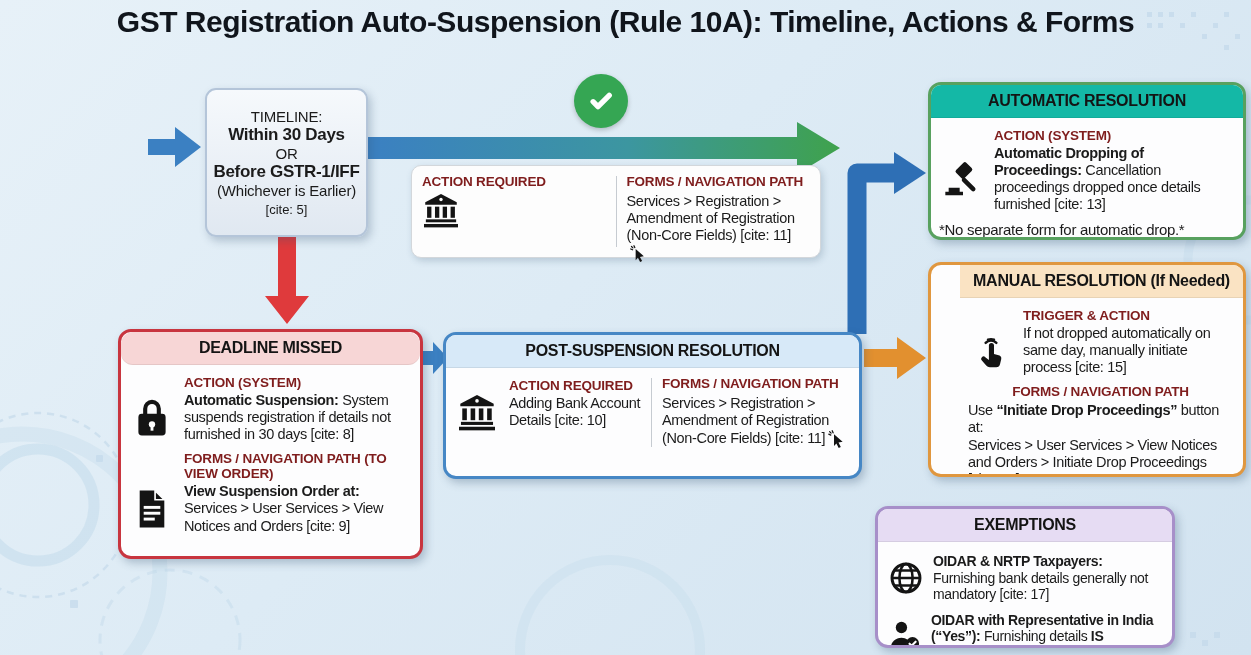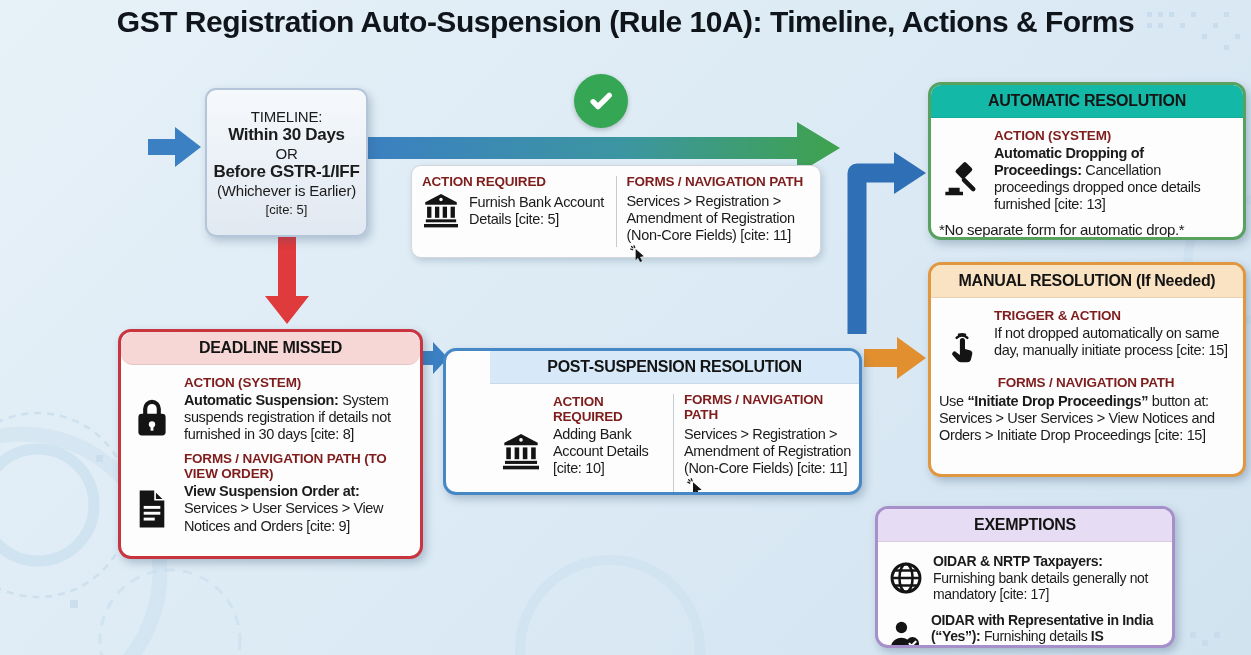--- a/index.html
+++ b/index.html
@@ -67,22 +67,22 @@
   }
   .pbody { padding:8px 8px 8px 6px; }
   .green  { border:3px solid #58a15f; } .green  .phead { background:#14b8a6; }
   .red    { border:3px solid #c8353f; } .red    .phead { background:#f7d6d6;border-radius:12px; }
   .blue   { border:3px solid #4687c5; } .blue   .phead { background:#d7e9f8; }
   .orange { border:3px solid #e0973f; } .orange .phead { background:#fae3c3; }
   .purple { border:3px solid #a78fc9; } .purple .phead { background:#e6dcf3; }
 
   .auto     { left:928px; top:82px;  width:318px; height:158px; }
   .deadline { left:118px; top:329px; width:305px; height:230px; }
-  .post     { left:443px; top:348px; width:419px; height:147px;padding-left:44px; }
-  .manual   { left:928px; top:262px; width:318px; height:215px; }
+  .post     { left:443px; top:332px; width:419px; height:147px; }
+  .manual   { left:928px; top:262px; width:318px; height:215px;padding-left:29px; }
   .exempt   { left:875px; top:506px; width:300px; height:142px; }
 
   .entry { display:grid; grid-template-columns:50px 1fr; column-gap:7px; margin:2px 0 8px; }
   .entry .shead { grid-column:2; margin-bottom:2px; }
   .entry .icon  { grid-column:1; grid-row:2; align-self:center; justify-self:center; }
   .entry .ebody { grid-column:2; grid-row:2; }
   .ebody { font-size:14.5px; line-height:1.18; letter-spacing:-0.35px; }
   .b { font-weight:bold; }
   .blocked { display:block; }
 
@@ -176,21 +176,20 @@
               <path d="M12 0 1.8 5.4v1.5h20.4V5.4Z"></path>
                 <circle cx="12" cy="3.6" r="1.1" fill="#fdfdfd"></circle>
               <rect x="3" y="8.2" width="2.8" height="7.2"></rect>
                 <rect x="8.1" y="8.2" width="2.8" height="7.2"></rect>
               <rect x="13.1" y="8.2" width="2.8" height="7.2"></rect>
                 <rect x="18.2" y="8.2" width="2.8" height="7.2"></rect>
               <rect x="2.2" y="16.4" width="19.6" height="1.9"></rect>
                 <rect x="1" y="19.4" width="22" height="2.2"></rect>
             </svg>
           </span>
-          <span class="bodytext">Furnish Bank Account Details [cite: 5]</span>
         </div>
       </div>
       <div class="vdiv"></div>
       <div class="col">
         <div class="shead">FORMS / NAVIGATION PATH</div>
         <div class="bodytext" style="margin-top:4px;">
           <span>Services &gt; Registration &gt; Amendment of Registration (Non-Core Fields) [cite: 11]</span><span class="cursor-inline">
             <svg width="19" height="19" viewBox="0 0 20 20">
               <path d="M7 5.2 15.6 12.8l-4.1.8 2.3 4.4-2.1 1-2.3-4.5-2.4 2.6Z" fill="#141414"></path>
               <g stroke="#141414" stroke-width="1.3" stroke-linecap="round">

